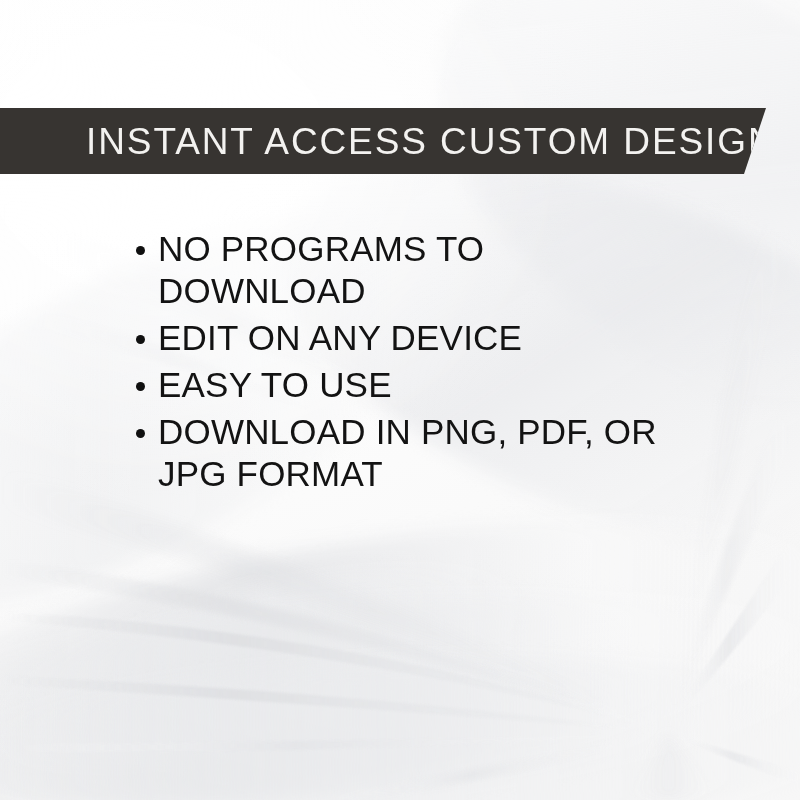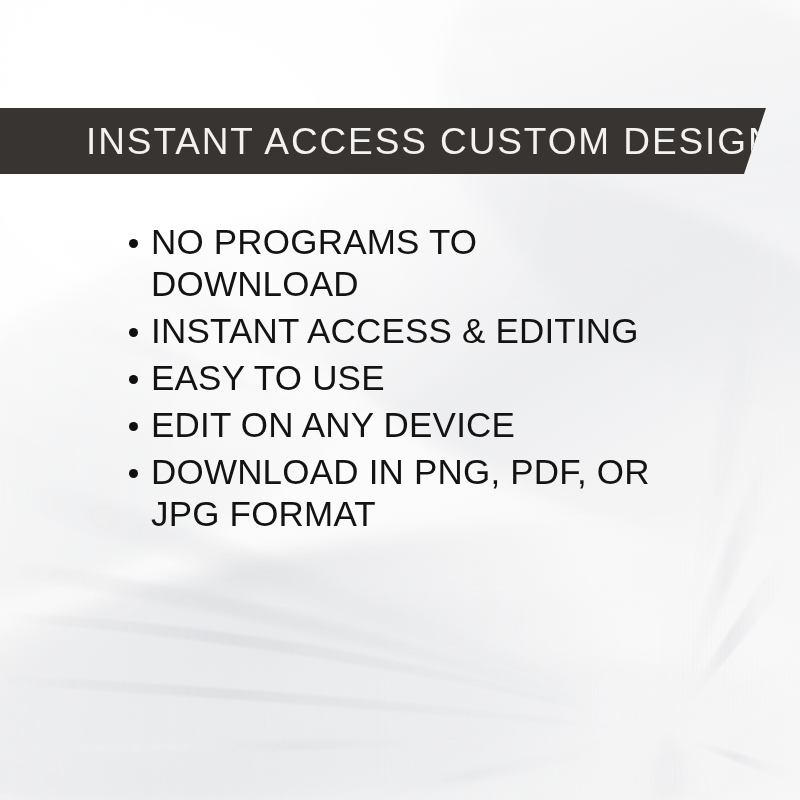--- a/index.html
+++ b/index.html
@@ -139,21 +139,21 @@
     line-height: 1;
     text-transform: uppercase;
   }
 
   
   #feature-list {
     position: absolute;
     left: 112px;
     top: 212px;
     width: 640px;
-    margin: 9px;
+    margin: 16px;
     padding: 0;
     list-style: none;
   }
 
   .feature-item {
     position: relative;
     display: block;
     padding-left: 30px;
     margin: 0 0 5px 0;
     color: #131313;
@@ -249,29 +249,25 @@
     <div id="banner-title">INSTANT ACCESS CUSTOM DESIGNS</div>
   </div>
 
   <ul id="feature-list">
     <li class="feature-item">
       <span class="feature-bullet"></span>
       <span class="feature-text">NO PROGRAMS TO DOWNLOAD</span>
     </li>
     <li class="feature-item">
       <span class="feature-bullet"></span>
-      <span class="feature-text">INSTANT ACCESS &amp; EDITING</span>
+      <span class="feature-text">EDIT ON ANY DEVICE</span>
     </li>
     <li class="feature-item">
       <span class="feature-bullet"></span>
       <span class="feature-text">EASY TO USE</span>
     </li>
     <li class="feature-item">
       <span class="feature-bullet"></span>
-      <span class="feature-text">EDIT ON ANY DEVICE</span>
-    </li>
-    <li class="feature-item">
-      <span class="feature-bullet"></span>
       <span class="feature-text">DOWNLOAD IN PNG, PDF, OR JPG FORMAT</span>
     </li>
   </ul>
 
 </div>
 
 </body></html>

